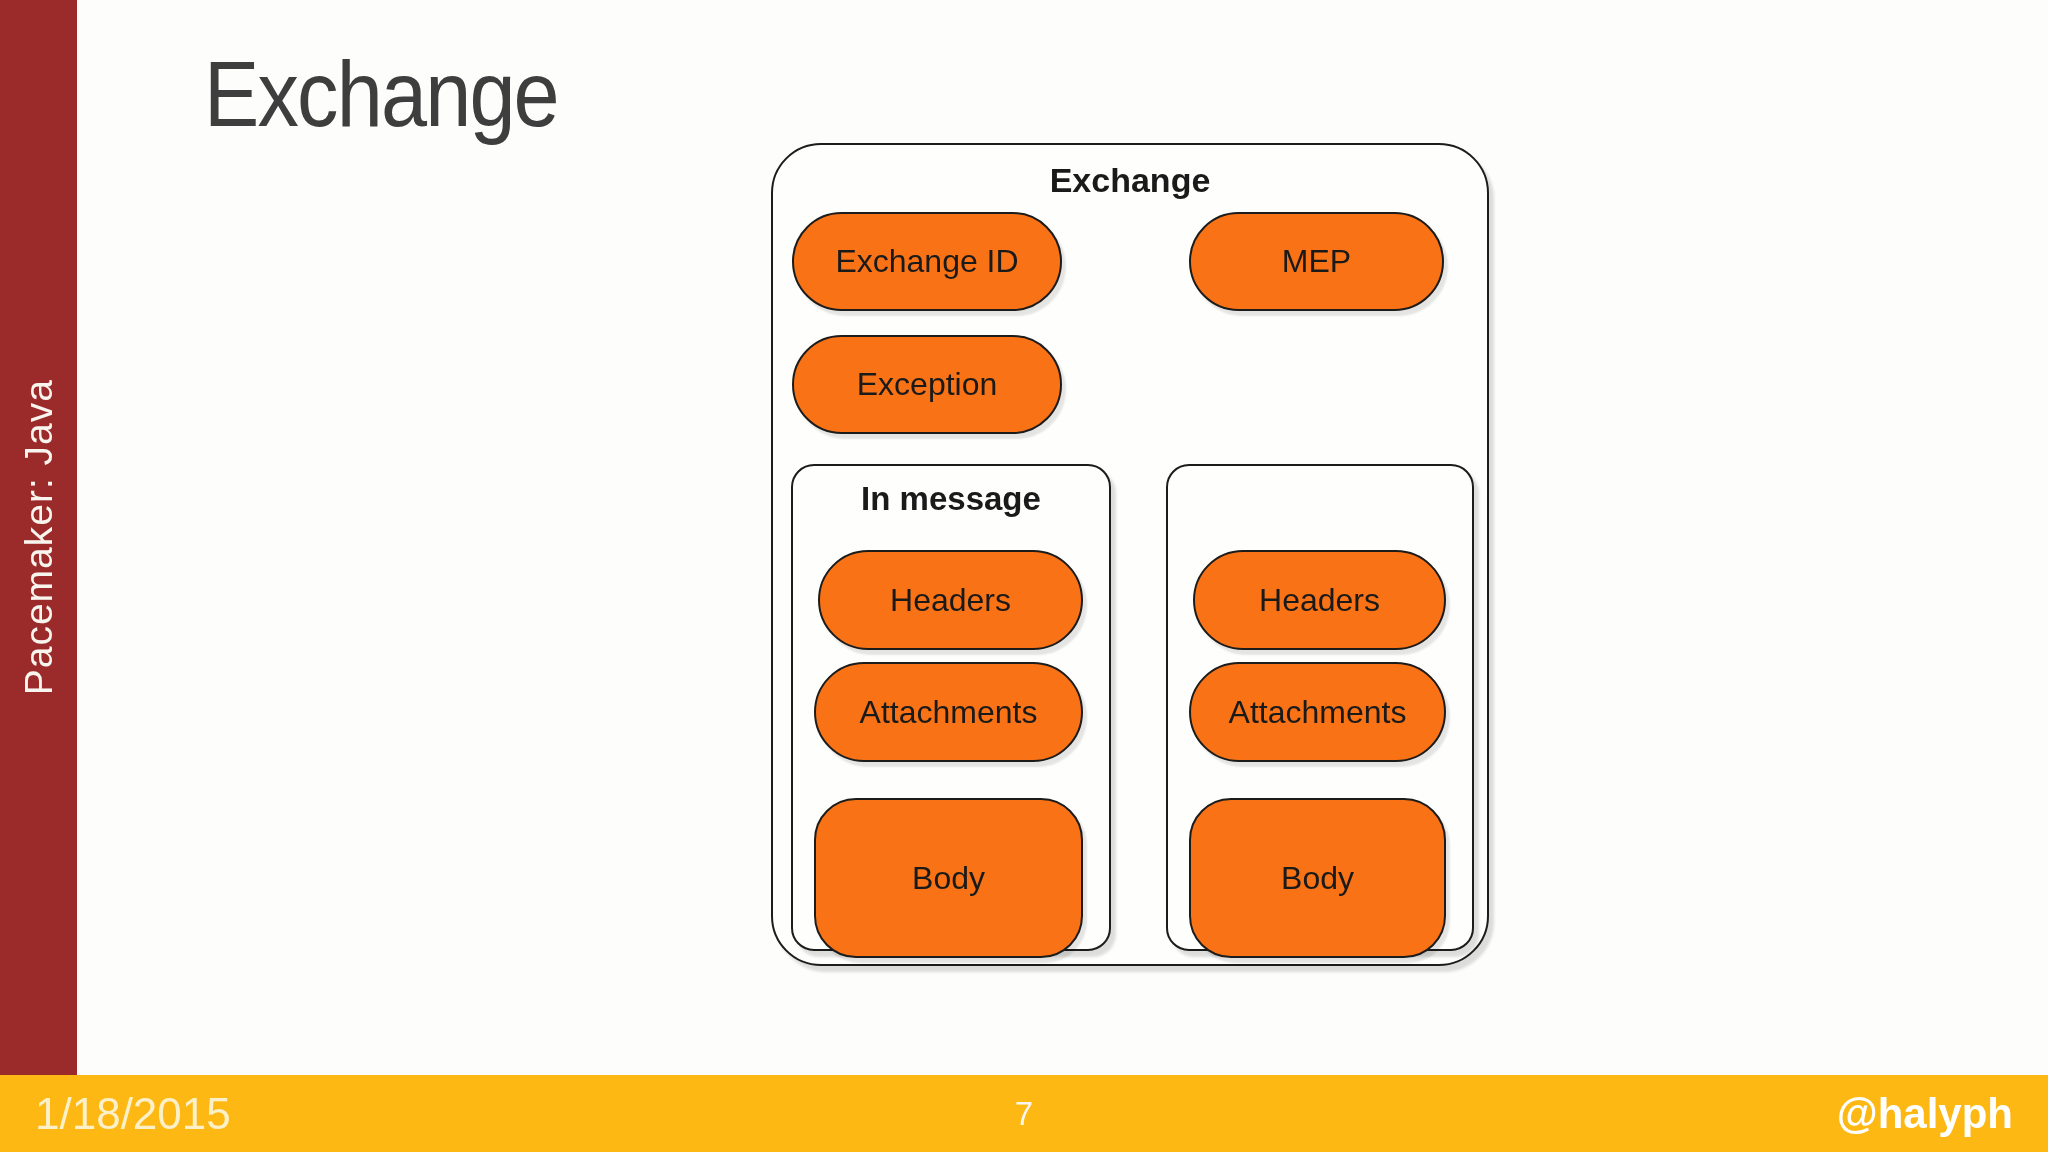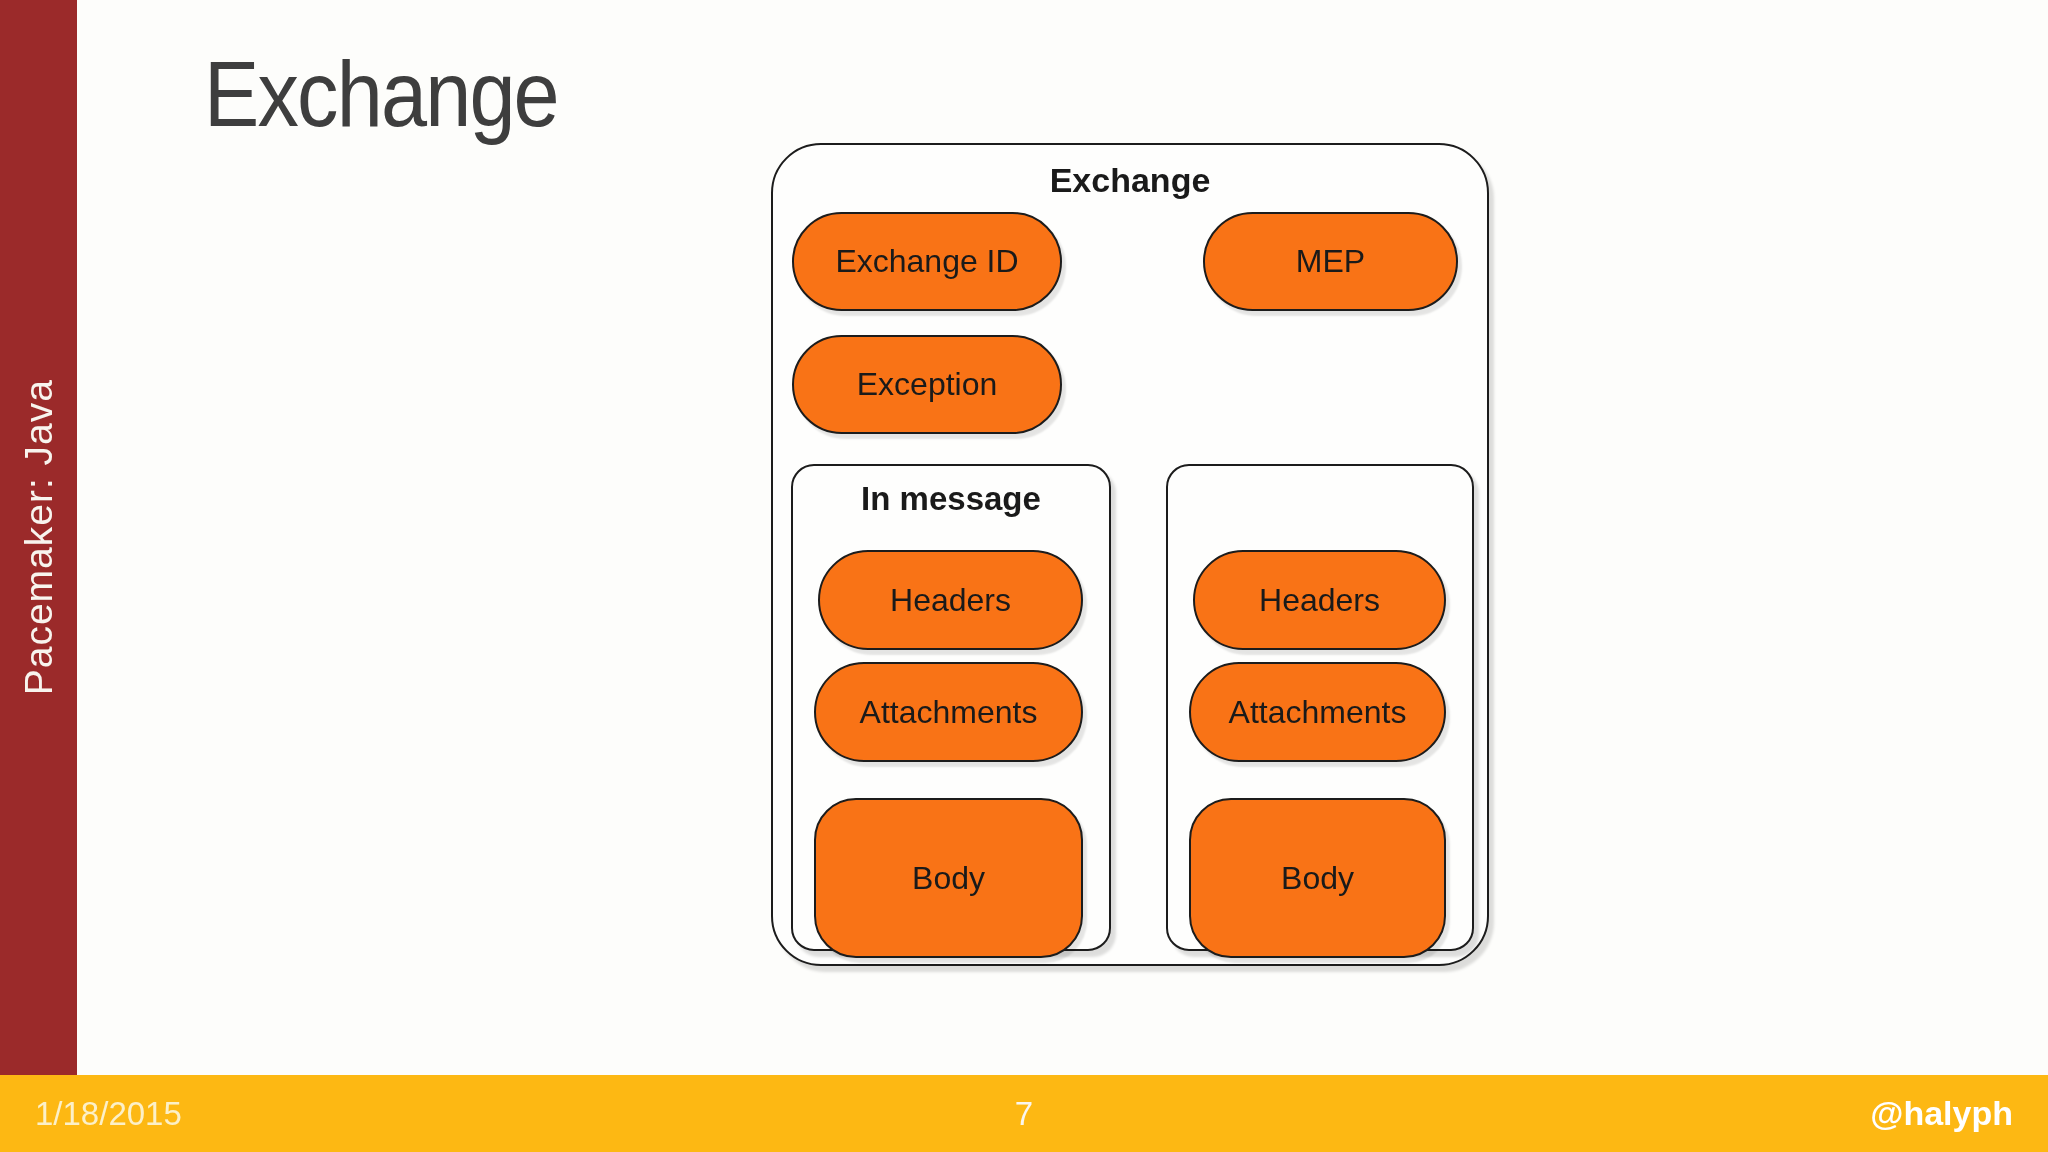--- a/index.html
+++ b/index.html
@@ -32,21 +32,21 @@
     position:absolute;top:16px;left:0;width:100%;text-align:center;
     font-weight:bold;font-size:34px;color:#1A1A1A;
   }
   .pill{
     position:absolute;border:2.5px solid #1C1C1C;border-radius:60px;
     background:#f97316;display:flex;align-items:center;justify-content:center;
     font-size:32px;color:#1A1A1A;box-shadow:4px 5px 2px rgba(0,0,0,0.10);
     text-align:center;
   }
   .pill-exchange-id{left:19px;top:67px;width:266px;height:95px;}
-  .pill-mep{left:430px;top:67px;width:251px;height:95px;}
+  .pill-mep{left:416px;top:67px;width:251px;height:95px;}
   .pill-exception{left:19px;top:190px;width:266px;height:95px;text-align:center;}
   .pill-properties{left:430px;top:190px;width:251px;height:95px;}
   .msg{
     position:absolute;top:319px;height:483px;
     border:2.5px solid #1C1C1C;border-radius:23px;background:#FEFEFD;
     box-shadow:5px 6px 3px rgba(0,0,0,0.13);
   }
   .msg-in{left:18px;width:316px;}
   .msg-out{left:393px;width:304px;}
   .msg-title{
@@ -59,26 +59,26 @@
     left:21px;right:26px;top:305px;height:156px;width:auto;
     border-radius:42px;
     margin-top:27px;
   }
   
   .footer{
     position:absolute;left:0;bottom:0;width:2048px;height:77px;
     background:#FDB813;display:flex;align-items:center;
     justify-content:space-between;box-sizing:border-box;padding:0 35px;
   }
-  .f-date{font-size:33px;color:#FCF0C8;}
+  .f-date{font-size:44px;color:#FCF0C8;}
   .f-page{
     position:absolute;left:50%;top:50%;transform:translate(-50%,-50%);
     font-size:33px;color:#FAF6EE;
   }
-  .f-handle{font-size:34px;font-weight:bold;color:#FFFFFF;}
+  .f-handle{font-size:42px;font-weight:bold;color:#FFFFFF;}
 </style>
 </head>
 <body>
 
 <div class="slide">
 
   <div class="sidebar">
     <span class="sidebar-text">Pacemaker: Java</span>
   </div>
 

